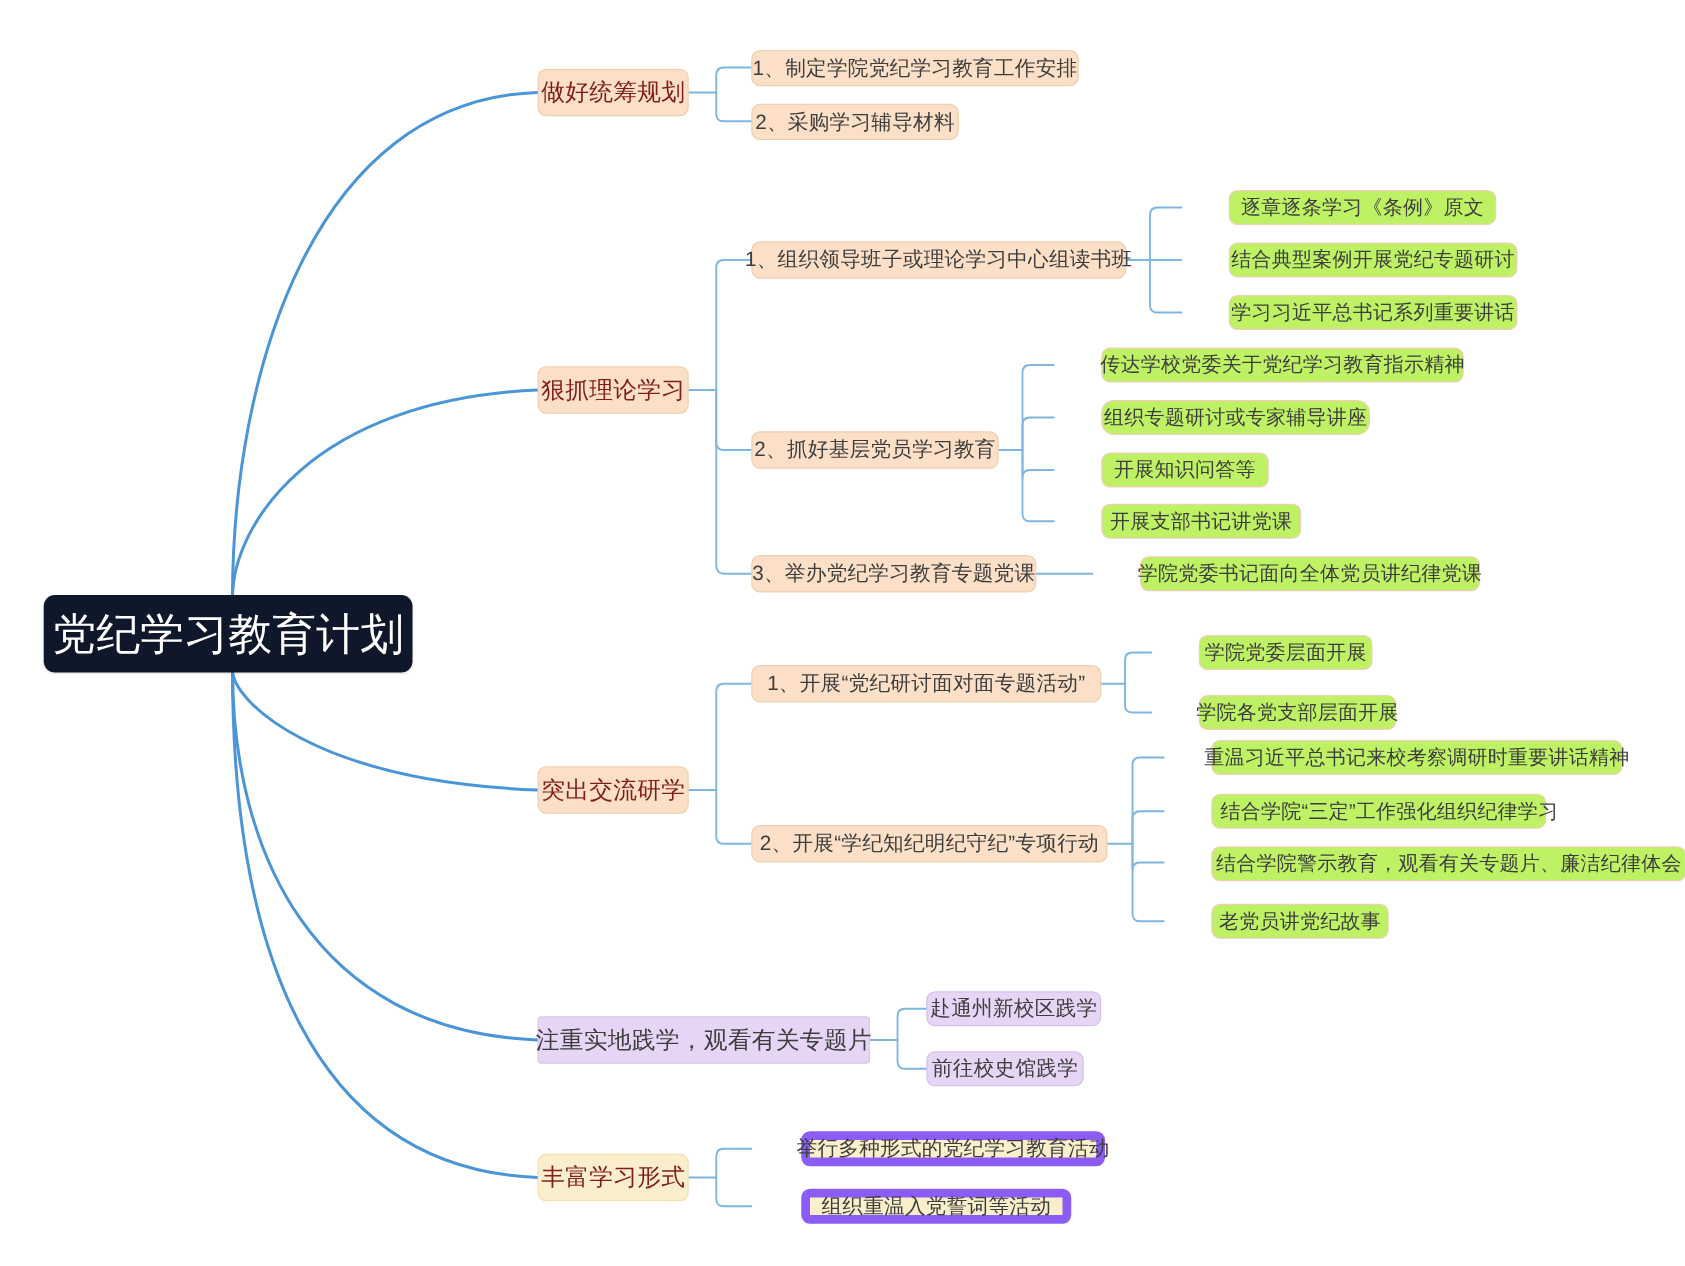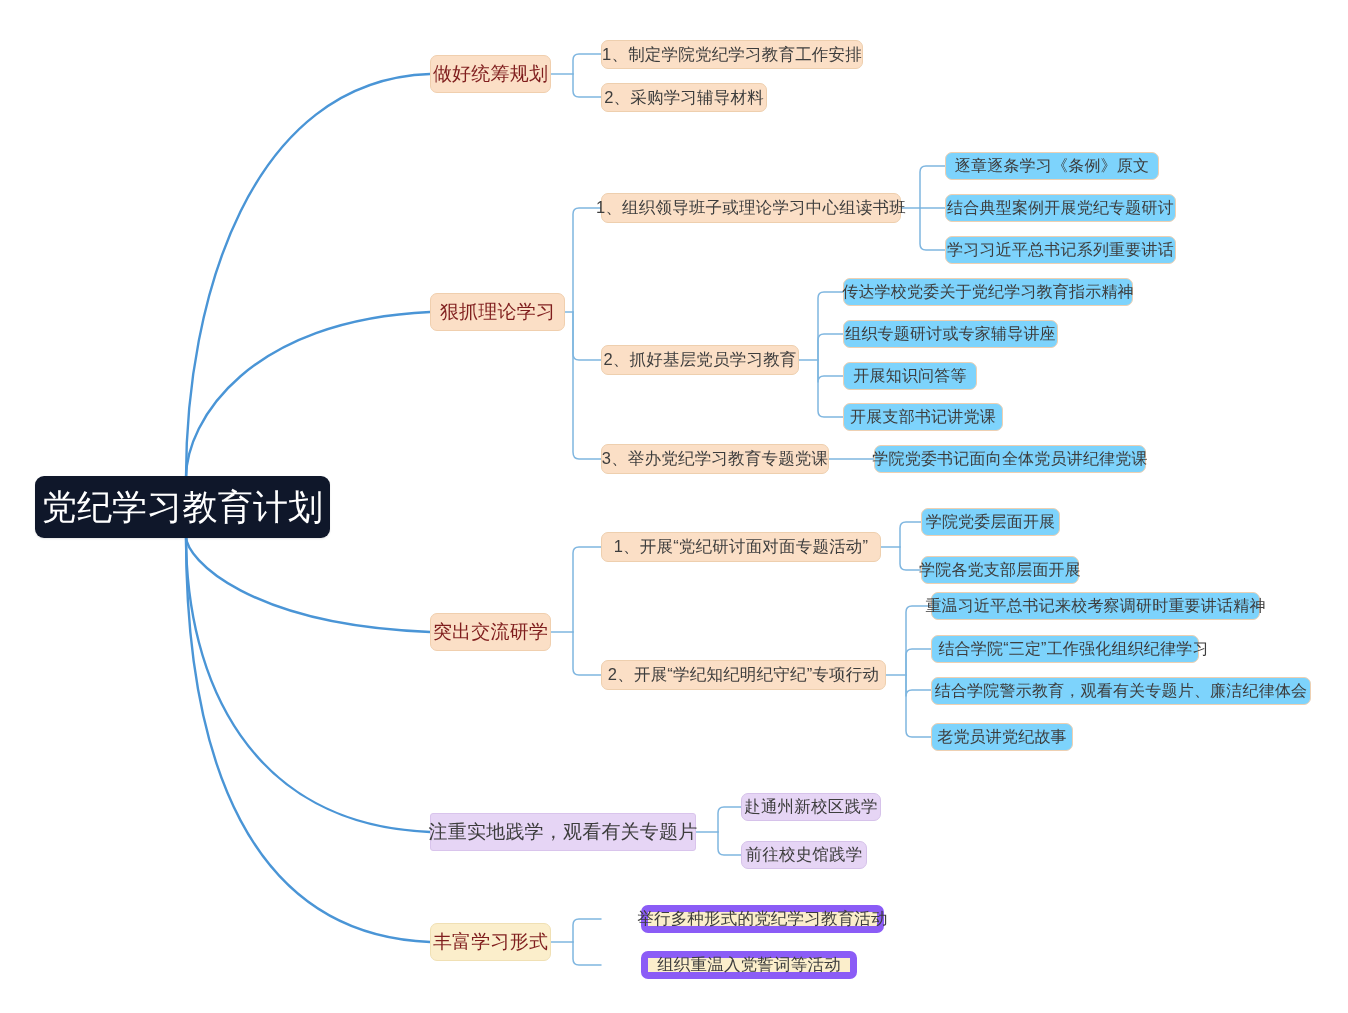--- a/index.html
+++ b/index.html
@@ -82,26 +82,27 @@
     border: 1px solid #d6c2ea;
     border-radius: 7px;
   }
   .n-sub.cream {
     background: #fbeecb;
     border: 7px solid #8b5cf6;
     margin-left: 40px;
   }
   
   .n-leaf {
-    background: #7dd3fc;
+    background: #bef264;
     border: 1px solid #eed0b2;
     border-radius: 7px;
     color: #3d3d3d;
     font-size: 16px;
     padding: 0 10px;
+    margin-left: 38px;
   }
 </style>
 </head>
 <body>
 
 <div id="canvas">
 
   <svg id="edges" viewBox="0 0 1348 1013">
 
     <g fill="none" stroke="#4a95d6" stroke-width="2.4" stroke-linecap="round">
@@ -159,30 +160,30 @@
       <path d="M573,942 L573,959 Q573,965 579,965 L601,965"></path>
     </g>
   </svg>
 
   <div class="node n-root" style="left:35px; top:476px; width:295px; height:62px;">党纪学习教育计划</div>
 
   <div class="node n-branch" style="left:430px; top:55px; width:121px; height:38px;">做好统筹规划</div>
   <div class="node n-sub" style="left:601px; top:40px; width:262px; height:29px;">1、制定学院党纪学习教育工作安排</div>
   <div class="node n-sub" style="left:601px; top:83px; width:166px; height:29px;">2、采购学习辅导材料</div>
 
-  <div class="node n-branch" style="left:430px; top:293px; width:135px; height:38px;">狠抓理论学习</div>
+  <div class="node n-branch" style="left:430px; top:293px; width:121px; height:38px;">狠抓理论学习</div>
 
   <div class="node n-sub" style="left:601px; top:193px; width:300px; height:30px;">1、组织领导班子或理论学习中心组读书班</div>
   <div class="node n-leaf" style="left:945px; top:152px; width:214px; height:28px;">逐章逐条学习《条例》原文</div>
   <div class="node n-leaf" style="left:945px; top:194px; width:231px; height:28px;">结合典型案例开展党纪专题研讨</div>
   <div class="node n-leaf" style="left:945px; top:236px; width:231px; height:28px;">学习习近平总书记系列重要讲话</div>
 
   <div class="node n-sub" style="left:601px; top:345px; width:198px; height:30px;">2、抓好基层党员学习教育</div>
   <div class="node n-leaf" style="left:843px; top:278px; width:290px; height:28px;">传达学校党委关于党纪学习教育指示精神</div>
-  <div class="node n-leaf" style="left:843px; top:320px; width:215px; height:28px;">组织专题研讨或专家辅导讲座</div>
+  <div class="node n-leaf" style="left:843px; top:320px; width:215px; height:28px;border-radius:10px;">组织专题研讨或专家辅导讲座</div>
   <div class="node n-leaf" style="left:843px; top:362px; width:134px; height:28px;">开展知识问答等</div>
   <div class="node n-leaf" style="left:843px; top:403px; width:160px; height:28px;">开展支部书记讲党课</div>
 
   <div class="node n-sub" style="left:601px; top:444px; width:228px; height:30px;">3、举办党纪学习教育专题党课</div>
   <div class="node n-leaf" style="left:874px; top:445px; width:272px; height:28px;">学院党委书记面向全体党员讲纪律党课</div>
 
   <div class="node n-branch" style="left:430px; top:613px; width:121px; height:38px;">突出交流研学</div>
 
   <div class="node n-sub" style="left:601px; top:532px; width:280px; height:30px;">1、开展“党纪研讨面对面专题活动”</div>
   <div class="node n-leaf" style="left:921px; top:508px; width:139px; height:28px;">学院党委层面开展</div>

